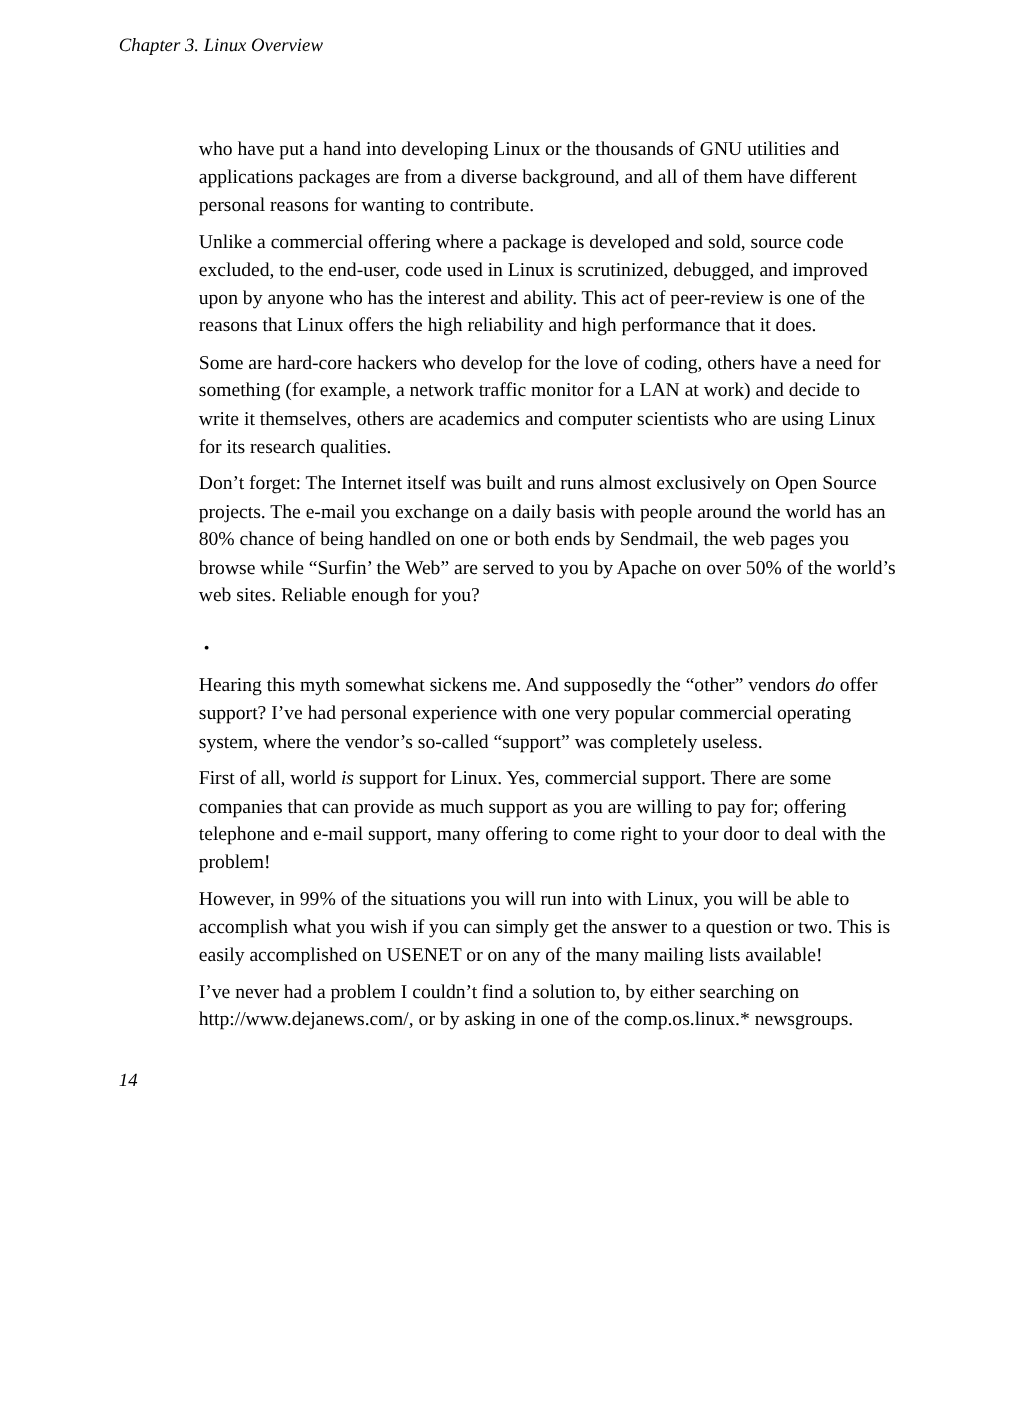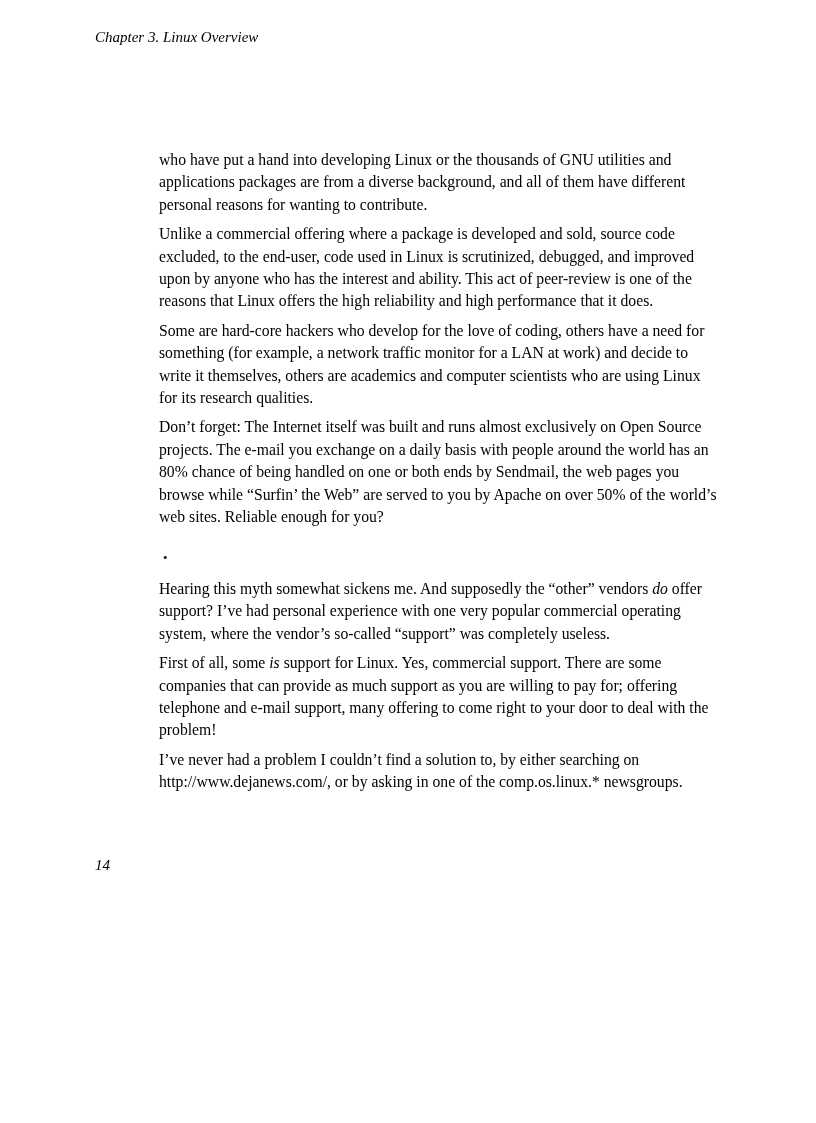--- a/index.html
+++ b/index.html
@@ -30,21 +30,20 @@
     line-height: 18px;
   }
   .body-block {
     position: absolute;
     left: 159px;
     top: 109px;
     width: 562px;
     font-size: 15.7px;
     line-height: 22.4px;
     text-align: left;
-    margin-top: 40px;
   }
   .body-block p {
     margin: 0 0 7px 0;
   }
   .bullet-item {
     margin: 18px 0 9px 0;
     padding-left: 4px;
     display: flex;
     align-items: baseline;
   }
@@ -81,22 +80,23 @@
     <p>Some are hard-core hackers who develop for the love of coding, others have a need for something (for example, a network traffic monitor for a LAN at work) and decide to write it themselves, others are academics and computer scientists who are using Linux for its research qualities.</p>
 
     <p>Don’t forget: The Internet itself was built and runs almost exclusively on Open Source projects. The e-mail you exchange on a daily basis with people around the world has an 80% chance of being handled on one or both ends by Sendmail, the web pages you browse while “Surfin’ the Web” are served to you by Apache on over 50% of the world’s web sites. Reliable enough for you?</p>
 
     <div class="bullet-item">
       <span class="bullet-glyph">•</span>
     </div>
 
     <p><span>Hearing this myth somewhat sickens me. And supposedly the “other” vendors </span><em>do</em><span> offer support? I’ve had personal experience with one very popular commercial operating system, where the vendor’s so-called “support” was completely useless.</span></p>
 
-    <p><span>First of all, some </span><em>is</em><span> support for Linux. Yes, commercial support. There are some companies that can provide as much support as you are willing to pay for; offering telephone and e-mail support, many offering to come right to your door to deal with the problem!</span></p>
+    <p><span>First of all, world </span><em>is</em><span> support for Linux. Yes, commercial support. There are some companies that can provide as much support as you are willing to pay for; offering telephone and e-mail support, many offering to come right to your door to deal with the problem!</span></p>
 
+    <p>However, in 99% of the situations you will run into with Linux, you will be able to accomplish what you wish if you can simply get the answer to a question or two. This is easily accomplished on USENET or on any of the many mailing lists available!</p>
 
     <p>I’ve never had a problem I couldn’t find a solution to, by either searching on http://www.dejanews.com/, or by asking in one of the comp.os.linux.* newsgroups.</p>
 
   </div>
 
   <div class="page-number">14</div>
 
 </div>
 
 </body></html>

